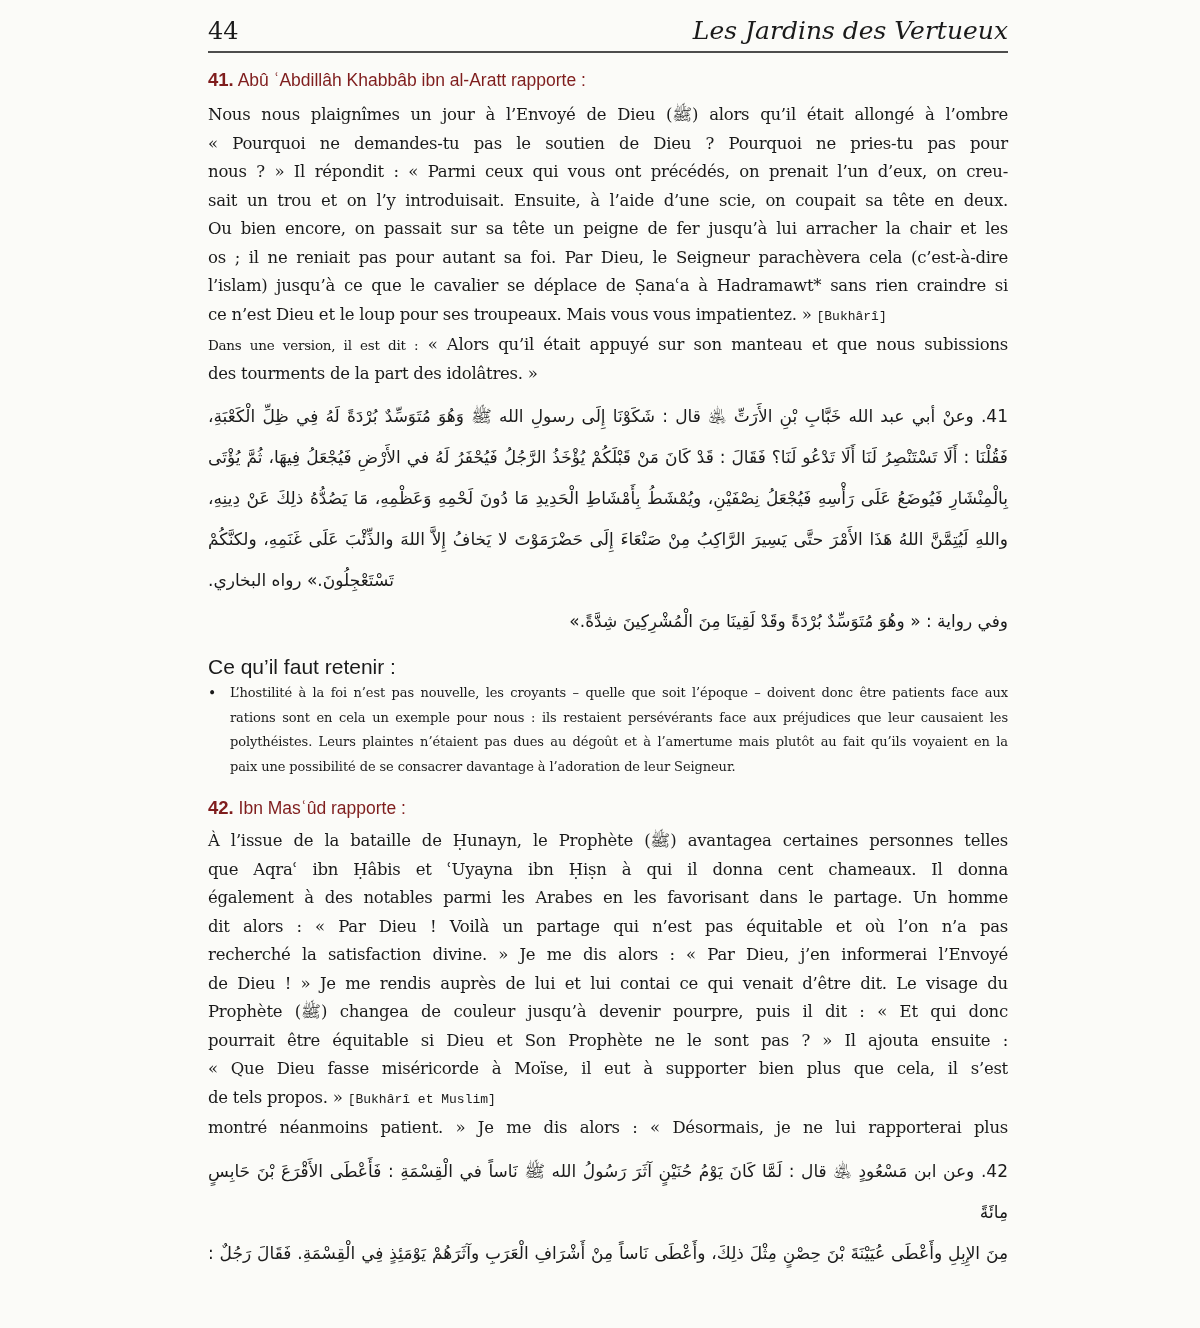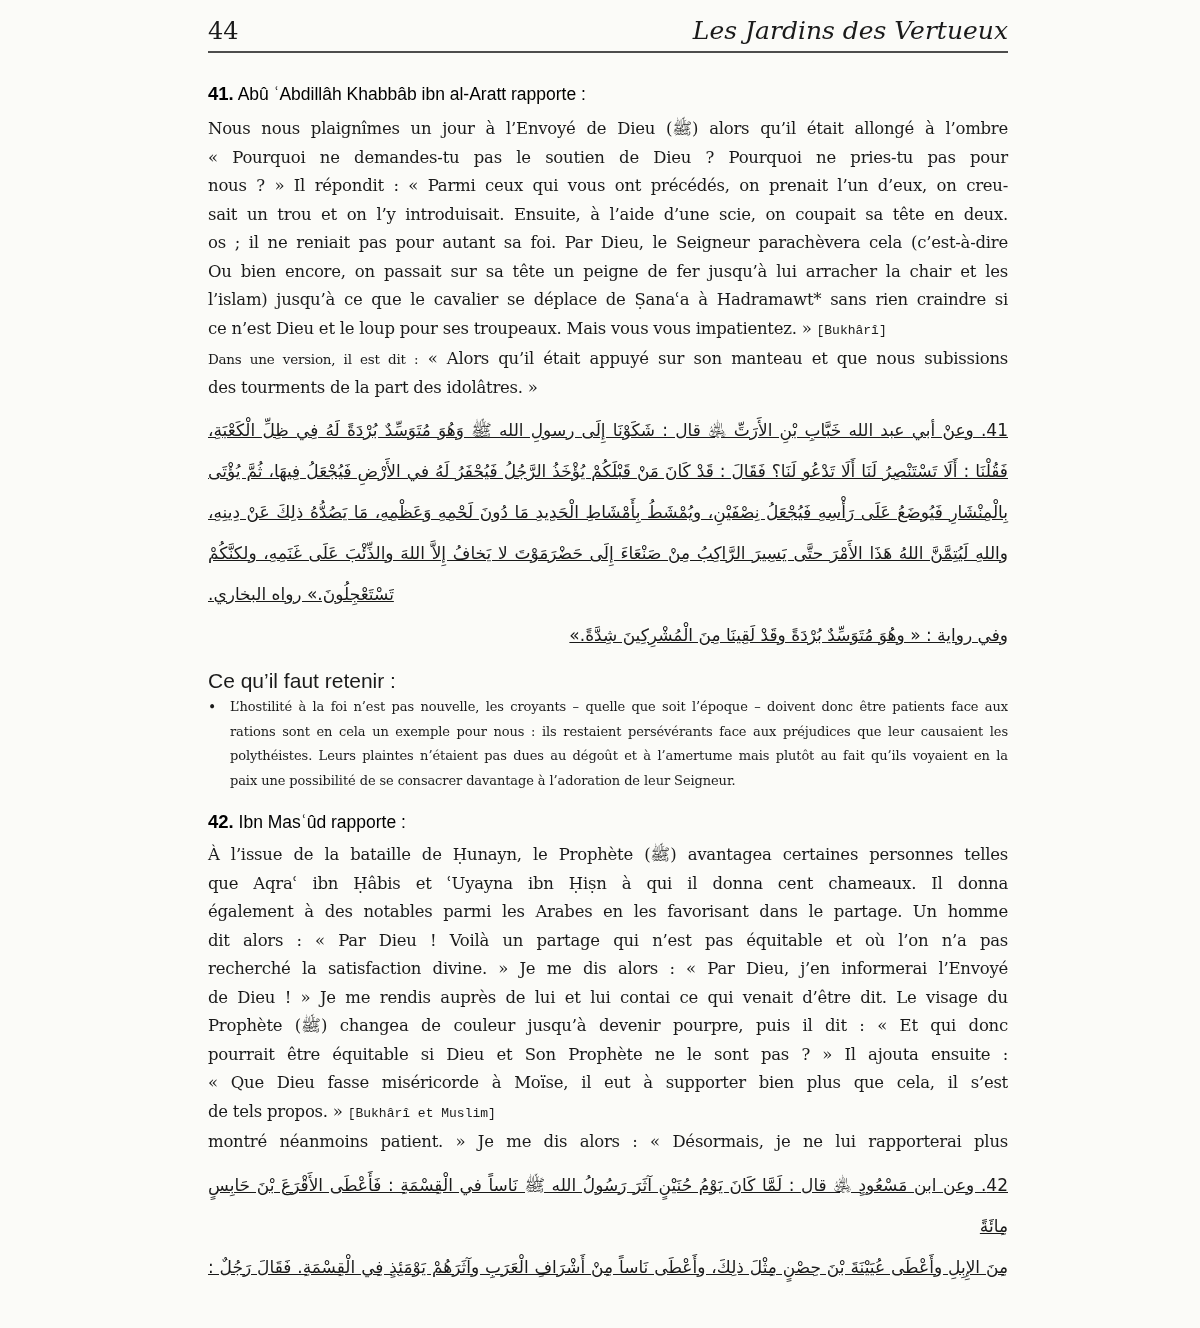--- a/index.html
+++ b/index.html
@@ -10,34 +10,34 @@
   .page{box-sizing:border-box;width:1200px;height:1299px;padding:16px 192px 0 208px;}
 
   
   .hdr{display:flex;justify-content:space-between;align-items:baseline;
        font-family:"DejaVu Serif",serif;}
   .pgnum{font-size:24px;}
   .booktitle{font-size:25px;font-style:italic;}
   .rule{border-bottom:2px solid #4d4d4d;margin-top:6px;}
 
   
-  .sec{margin:30px 0 10px 0;font-family:"Liberation Sans",sans-serif;
-       font-size:17.5px;font-weight:normal;color:#000000;}
+  .sec{margin:16px 0 10px 0;font-family:"Liberation Sans",sans-serif;
+       font-size:17.5px;font-weight:normal;color:#7f1d1d;}
   .sec.tight{margin-top:18px;margin-bottom:8px;}
   .secnum{font-weight:bold;font-size:18.5px;}
 
   
   .frl{font-family:"DejaVu Serif",serif;font-size:16.5px;line-height:28.5px;
        letter-spacing:-0.25px;text-align:justify;text-align-last:justify;}
   .frl.last{text-align-last:left;}
   .ref{font-family:Liberation Mono, monospace;font-size:13px;letter-spacing:0;margin-left:5px;}
   .vprefix{font-size:13.5px;}
 
   
-  .ar-block{margin-top:8px;text-decoration:underline;}
+  .ar-block{margin-top:8px;}
   .arl{font-family:"DejaVu Sans",sans-serif;direction:rtl;font-size:17px;
        line-height:41px;text-align:justify;text-align-last:justify;}
   .arl.endleft{text-align:left;text-align-last:left;}
   .arl.endright{text-align:center;text-align-last:right;}
 
   
   .retenir-label{font-family:"Liberation Sans",sans-serif;font-size:21px;margin-top:15px;line-height:20px;}
   .bullet-row{display:flex;margin-top:4px;}
   .bdot{font-family:"DejaVu Serif",serif;font-size:14px;width:22px;line-height:24.5px;flex:0 0 22px;}
   .btxt{flex:1;}
@@ -59,22 +59,22 @@
   <div class="sec">
     <span class="secnum">41.</span>
     <span class="sectitle">Abû ʿAbdillâh Khabbâb ibn al-Aratt rapporte :</span>
   </div>
 
   <div>
     <div class="frl">Nous nous plaignîmes un jour à l’Envoyé de Dieu (ﷺ) alors qu’il était allongé à l’ombre</div>
     <div class="frl">« Pourquoi ne demandes-tu pas le soutien de Dieu ? Pourquoi ne pries-tu pas pour</div>
     <div class="frl">nous ? » Il répondit : « Parmi ceux qui vous ont précédés, on prenait l’un d’eux, on creu-</div>
     <div class="frl">sait un trou et on l’y introduisait. Ensuite, à l’aide d’une scie, on coupait sa tête en deux.</div>
+    <div class="frl">Ou bien encore, on passait sur sa tête un peigne de fer jusqu’à lui arracher la chair et les</div>
     <div class="frl">os ; il ne reniait pas pour autant sa foi. Par Dieu, le Seigneur parachèvera cela (c’est-à-dire</div>
-    <div class="frl">Ou bien encore, on passait sur sa tête un peigne de fer jusqu’à lui arracher la chair et les</div>
     <div class="frl">l’islam) jusqu’à ce que le cavalier se déplace de Ṣanaʿa à Hadramawt* sans rien craindre si</div>
     <div class="frl last">
       <span>ce n’est Dieu et le loup pour ses troupeaux. Mais vous vous impatientez. »</span><span class="ref">[Bukhârî]</span>
     </div>
     <div class="frl">
       <span class="vprefix">Dans une version, il est dit :</span>
       <span>« Alors qu’il était appuyé sur son manteau et que nous subissions</span>
     </div>
     <div class="frl last">des tourments de la part des idolâtres. »</div>
   </div>

